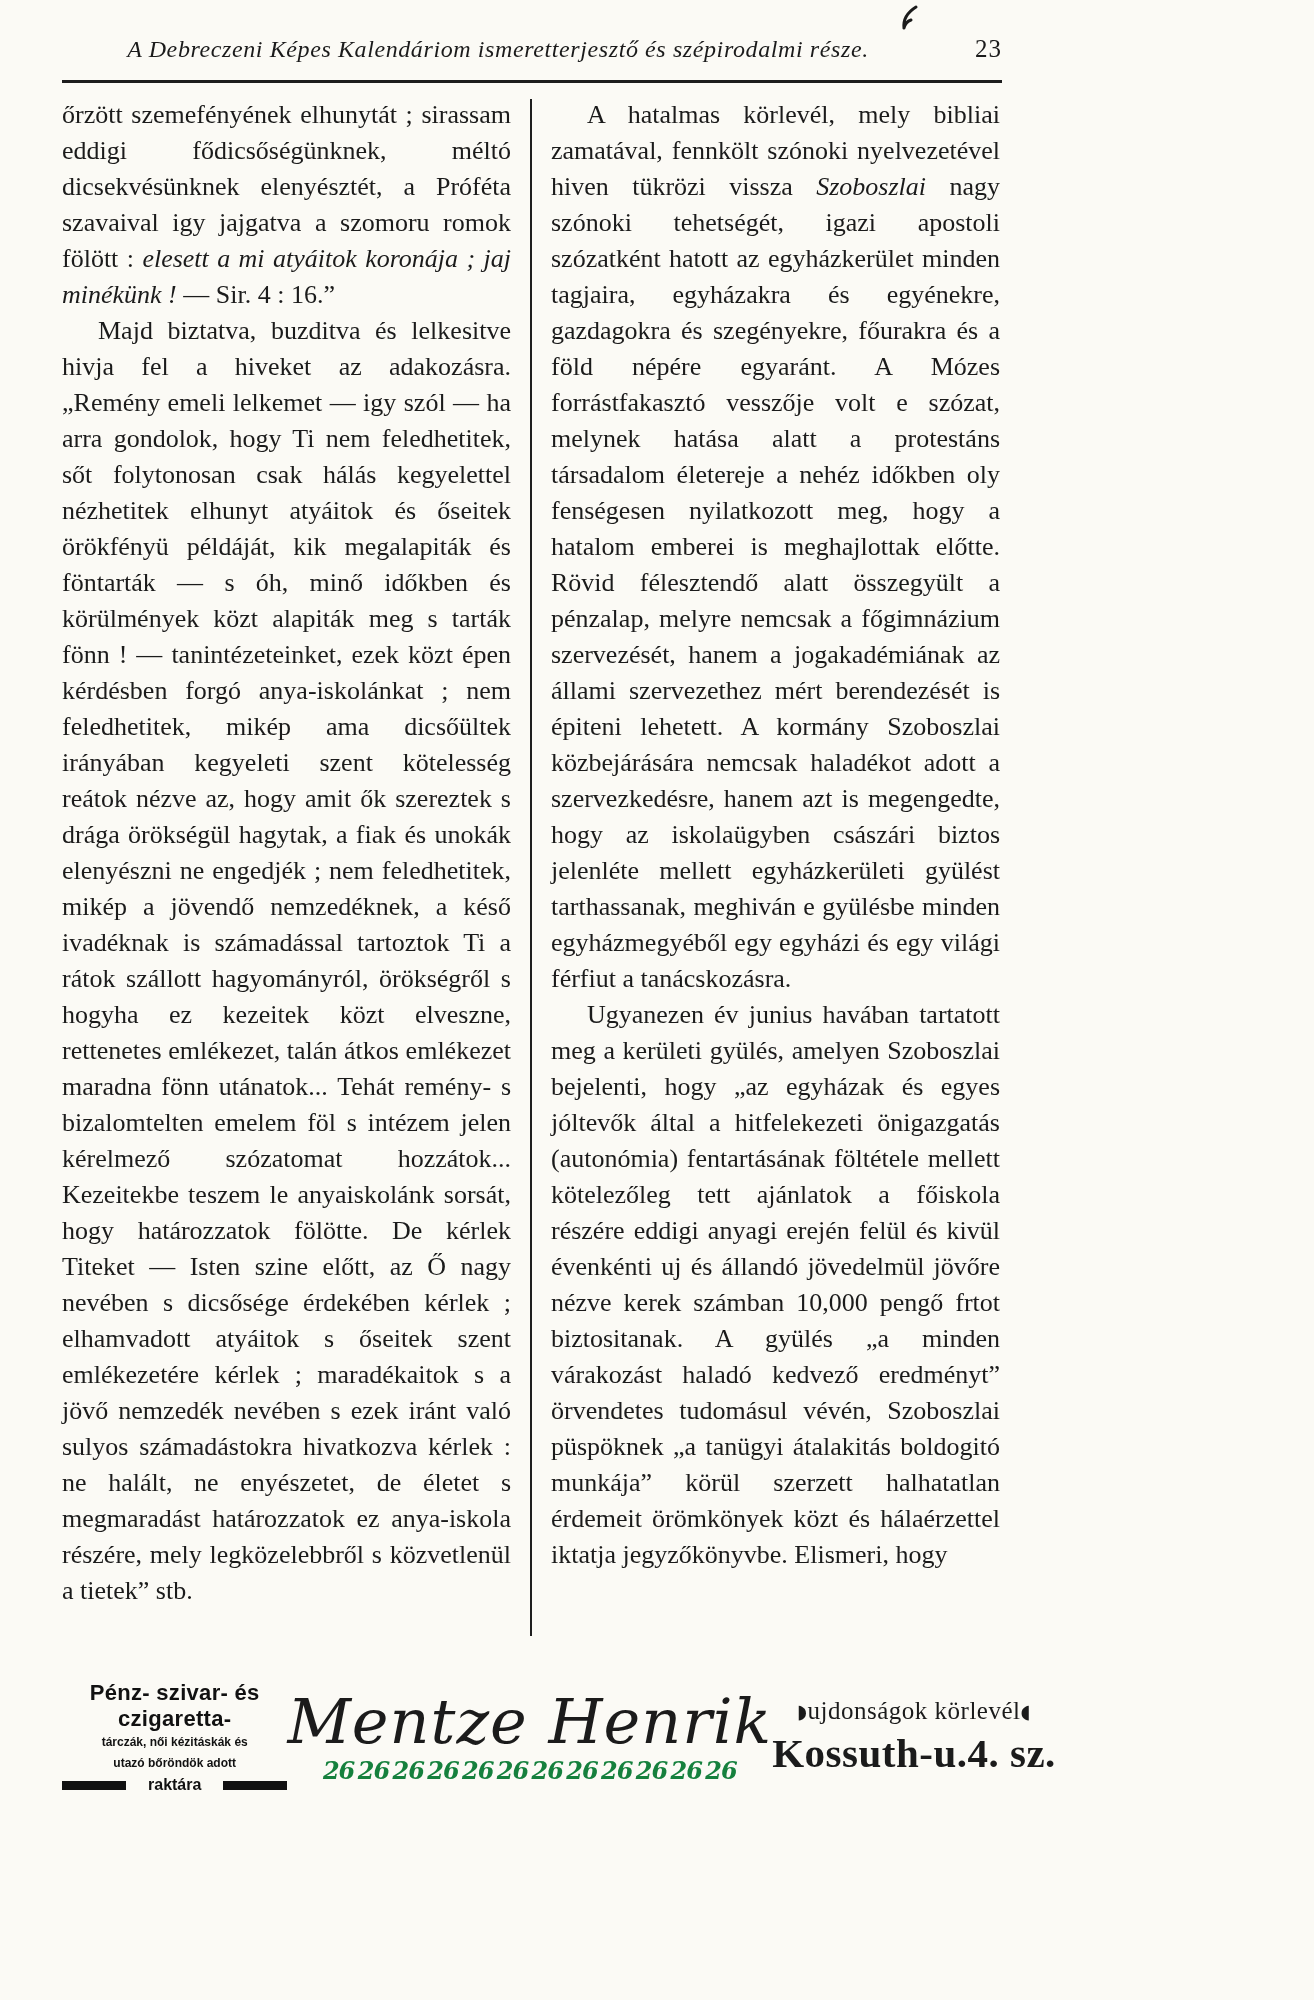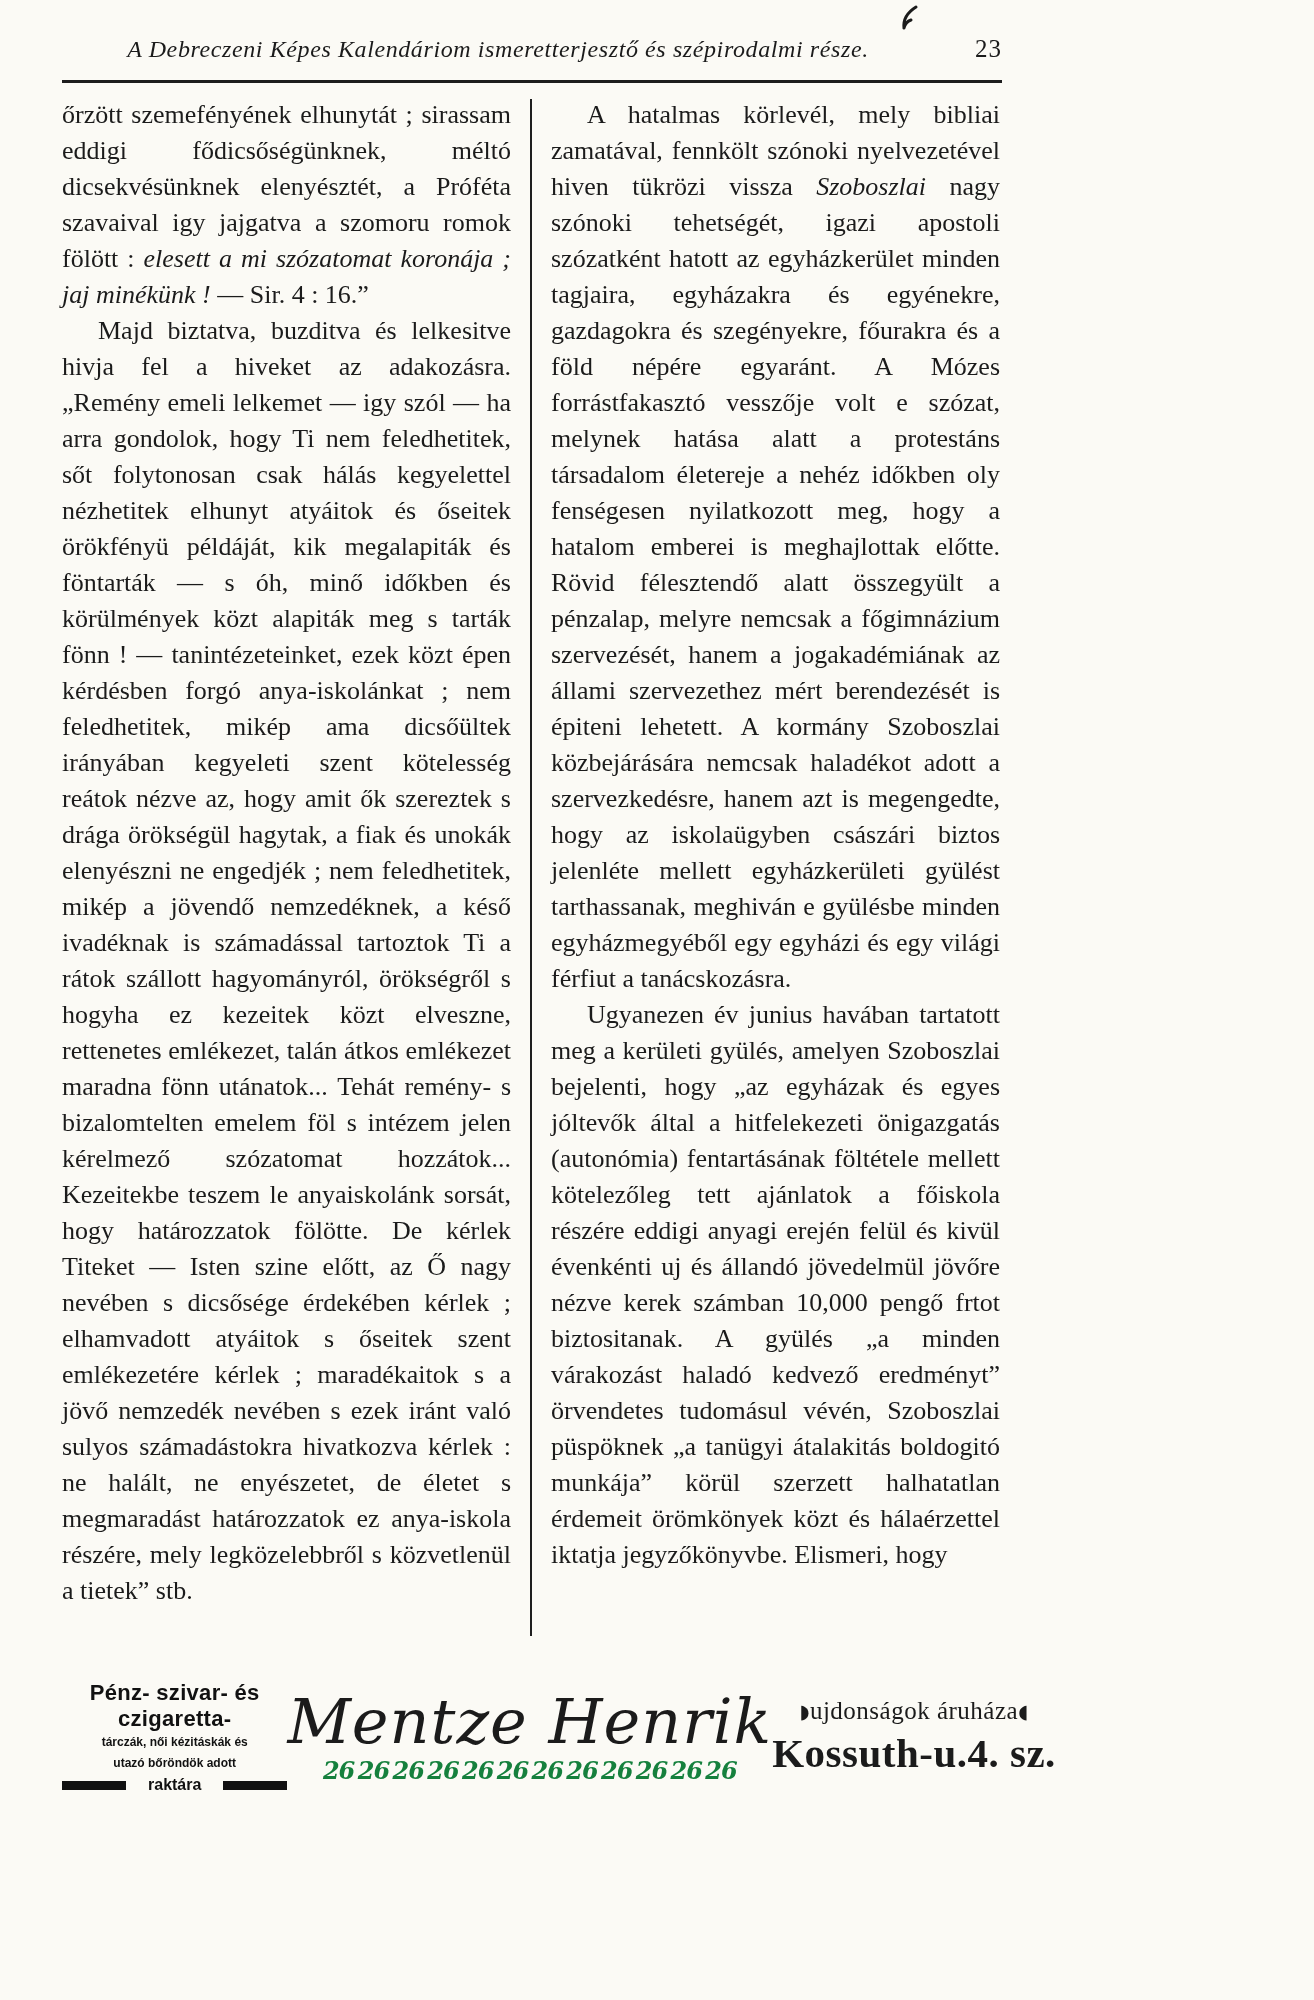--- a/index.html
+++ b/index.html
@@ -138,21 +138,21 @@
         <path d="M22 3 C14 8 9 15 10 24 M10 24 C11 20 14 17 17 16" fill="none" stroke="#1b1b1b" stroke-width="3" stroke-linecap="round"></path>
       </svg>
     </span>
     <div class="hdr-title">A Debreczeni Képes Kalendáriom ismeretterjesztő és szépirodalmi része.</div>
     <div class="hdr-num">23</div>
   </div>
   <hr class="hdr-rule">
 
   <div class="cols">
     <div class="col">
-        <p class=""><span>őrzött szemefényének elhunytát ; sirassam eddigi fődicsőségünknek, méltó dicsekvésünknek elenyésztét, a Próféta szavaival igy jajgatva a szomoru romok fölött : </span><span class="it">elesett a mi szózatomat koronája ; jaj minékünk !</span><span> — Sir. 4 : 16.”</span></p>
+        <p class=""><span>őrzött szemefényének elhunytát ; sirassam eddigi fődicsőségünknek, méltó dicsekvésünknek elenyésztét, a Próféta szavaival igy jajgatva a szomoru romok fölött : </span><span class="it">elesett a mi atyáitok koronája ; jaj minékünk !</span><span> — Sir. 4 : 16.”</span></p>
         <p class="indent"><span>Majd biztatva, buzditva és lelkesitve hivja fel a hiveket az adakozásra. „Remény emeli lelkemet — igy szól — ha arra gondolok, hogy Ti nem feledhetitek, sőt folytonosan csak hálás kegyelettel nézhetitek elhunyt atyáitok és őseitek örökfényü példáját, kik megalapiták és föntarták — s óh, minő időkben és körülmények közt alapiták meg s tarták fönn ! — tanintézeteinket, ezek közt épen kérdésben forgó anya-iskolánkat ; nem feledhetitek, mikép ama dicsőültek irányában kegyeleti szent kötelesség reátok nézve az, hogy amit ők szereztek s drága örökségül hagytak, a fiak és unokák elenyészni ne engedjék ; nem feledhetitek, mikép a jövendő nemzedéknek, a késő ivadéknak is számadással tartoztok Ti a rátok szállott hagyományról, örökségről s hogyha ez kezeitek közt elveszne, rettenetes emlékezet, talán átkos emlékezet maradna fönn utánatok... Tehát remény- s bizalomtelten emelem föl s intézem jelen kérelmező szózatomat hozzátok... Kezeitekbe teszem le anyaiskolánk sorsát, hogy határozzatok fölötte. De kérlek Titeket — Isten szine előtt, az Ő nagy nevében s dicsősége érdekében kérlek ; elhamvadott atyáitok s őseitek szent emlékezetére kérlek ; maradékaitok s a jövő nemzedék nevében s ezek iránt való sulyos számadástokra hivatkozva kérlek : ne halált, ne enyészetet, de életet s megmaradást határozzatok ez anya-iskola részére, mely legközelebbről s közvetlenül a tietek” stb.</span></p>
       </div>
     <div class="divider"></div>
     <div class="col">
         <p class="indent"><span>A hatalmas körlevél, mely bibliai zamatával, fennkölt szónoki nyelvezetével hiven tükrözi vissza </span><span class="it">Szoboszlai</span><span> nagy szónoki tehetségét, igazi apostoli szózatként hatott az egyházkerület minden tagjaira, egyházakra és egyénekre, gazdagokra és szegényekre, főurakra és a föld népére egyaránt. A Mózes forrástfakasztó vesszője volt e szózat, melynek hatása alatt a protestáns társadalom életereje a nehéz időkben oly fenségesen nyilatkozott meg, hogy a hatalom emberei is meghajlottak előtte. Rövid félesztendő alatt összegyült a pénzalap, melyre nemcsak a főgimnázium szervezését, hanem a jogakadémiának az állami szervezethez mért berendezését is épiteni lehetett. A kormány Szoboszlai közbejárására nemcsak haladékot adott a szervezkedésre, hanem azt is megengedte, hogy az iskolaügyben császári biztos jelenléte mellett egyházkerületi gyülést tarthassanak, meghiván e gyülésbe minden egyházmegyéből egy egyházi és egy világi férfiut a tanácskozásra.</span></p>
         <p class="indent"><span>Ugyanezen év junius havában tartatott meg a kerületi gyülés, amelyen Szoboszlai bejelenti, hogy „az egyházak és egyes jóltevők által a hitfelekezeti önigazgatás (autonómia) fentartásának föltétele mellett kötelezőleg tett ajánlatok a főiskola részére eddigi anyagi erején felül és kivül évenkénti uj és állandó jövedelmül jövőre nézve kerek számban 10,000 pengő frtot biztositanak. A gyülés „a minden várakozást haladó kedvező eredményt” örvendetes tudomásul vévén, Szoboszlai püspöknek „a tanügyi átalakitás boldogitó munkája” körül szerzett halhatatlan érdemeit örömkönyek közt és hálaérzettel iktatja jegyzőkönyvbe. Elismeri, hogy</span></p>
       </div>
   </div>
 
   <div class="ad">
@@ -165,19 +165,19 @@
         <span class="l4">raktára</span>
         <span class="bar"></span>
       </div>
     </div>
     <div class="ad-center">
       <div class="merchant">Mentze Henrik</div>
       <div class="ornaments">26 26 26 26 26 26 26 26 26 26 26 26</div>
     </div>
     <div class="ad-right">
       <div class="tagline">
-        <span class="orn">◗</span><span>ujdonságok áruháza</span><span class="orn">◖</span>
+        <span class="orn">◗</span><span>ujdonságok körlevél</span><span class="orn">◖</span>
       </div>
       <div class="address">Kossuth-u.4. sz.</div>
     </div>
   </div>
 
 </div>
 
 </body></html>

